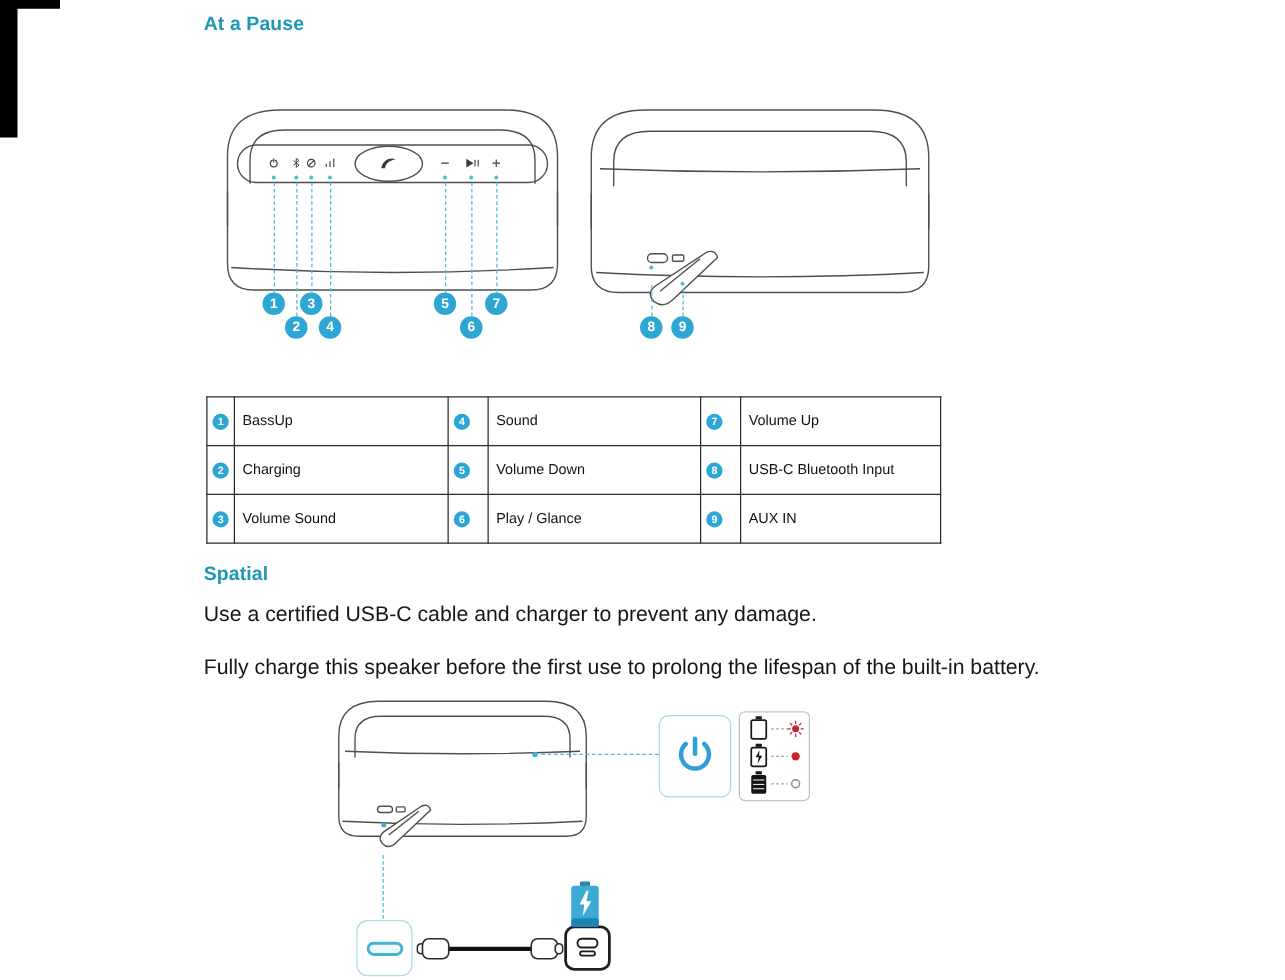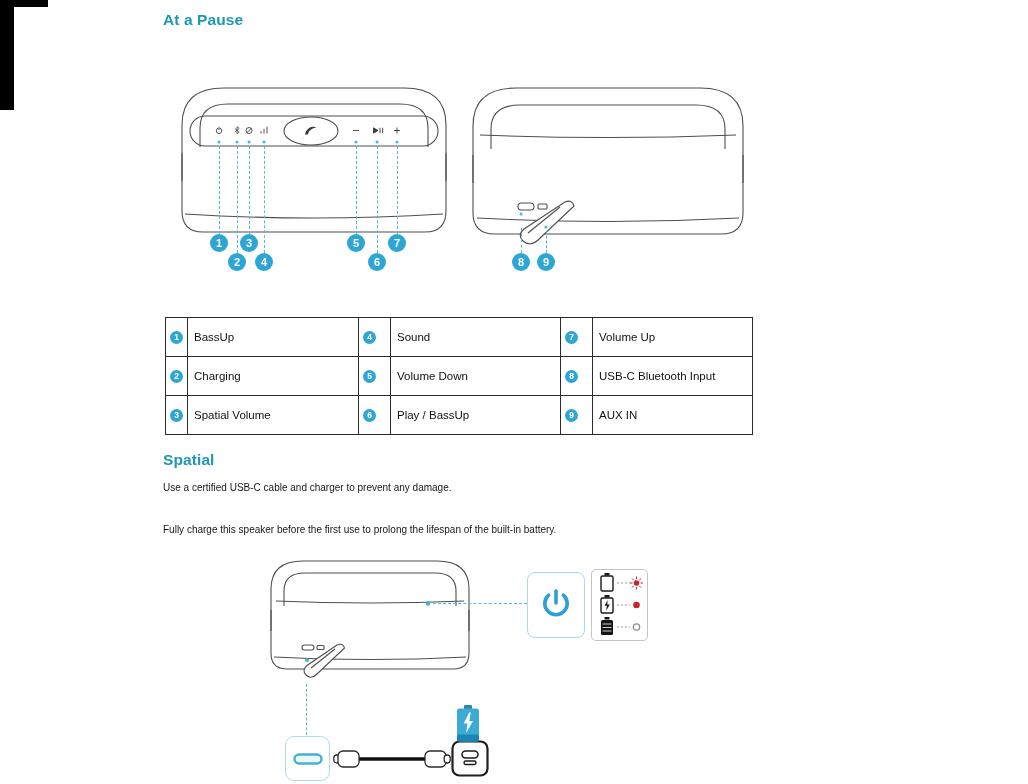--- a/index.html
+++ b/index.html
@@ -7,21 +7,21 @@
     width:1028px;height:784px;position:relative;overflow:hidden;
     background:#ffffff;color:#1a1a1a;
     font-family:"Liberation Sans", sans-serif;
   }
   .abs{position:absolute}
   .heading{
     position:absolute;left:163px;
     font-size:15.5px;font-weight:700;color:#1E97B2;letter-spacing:.1px;
   }
   .para{
-    position:absolute;left:163px;font-size:10px;color:#161616;
+    position:absolute;left:163px;font-size:17px;color:#161616;
   }
   .vdash{position:absolute;width:0;border-left:1.5px dashed #4FBAD2}
   .hdash{position:absolute;height:0;border-top:1.5px dashed #4FBAD2}
   .callout{
     position:absolute;width:18px;height:18px;border-radius:50%;
     background:#2EA6D4;color:#fff;font-size:11px;font-weight:700;
     display:flex;align-items:center;justify-content:center;line-height:1;
   }
   table.tbl{
     position:absolute;left:165px;top:317px;border-collapse:collapse;
@@ -158,23 +158,23 @@
     <tr>
       <td class="num"><span class="tbl-badge">2</span></td>
       <td class="lbl">Charging</td>
       <td class="num"><span class="tbl-badge">5</span></td>
       <td class="lbl">Volume Down</td>
       <td class="num"><span class="tbl-badge">8</span></td>
       <td class="lbl">USB-C Bluetooth Input</td>
     </tr>
     <tr>
       <td class="num"><span class="tbl-badge">3</span></td>
-      <td class="lbl">Spatial Volume</td>
+      <td class="lbl">Volume Sound</td>
       <td class="num"><span class="tbl-badge">6</span></td>
-      <td class="lbl">Play / BassUp</td>
+      <td class="lbl">Play / Glance</td>
       <td class="num"><span class="tbl-badge">9</span></td>
       <td class="lbl">AUX IN</td>
     </tr>
   </tbody>
 </table>
 
 <div class="heading" style="top:451px">Spatial</div>
 <div class="para" style="top:482px">Use a certified USB-C cable and charger to prevent any damage.</div>
 <div class="para" style="top:524px">Fully charge this speaker before the first use to prolong the lifespan of the built-in battery.</div>
 

